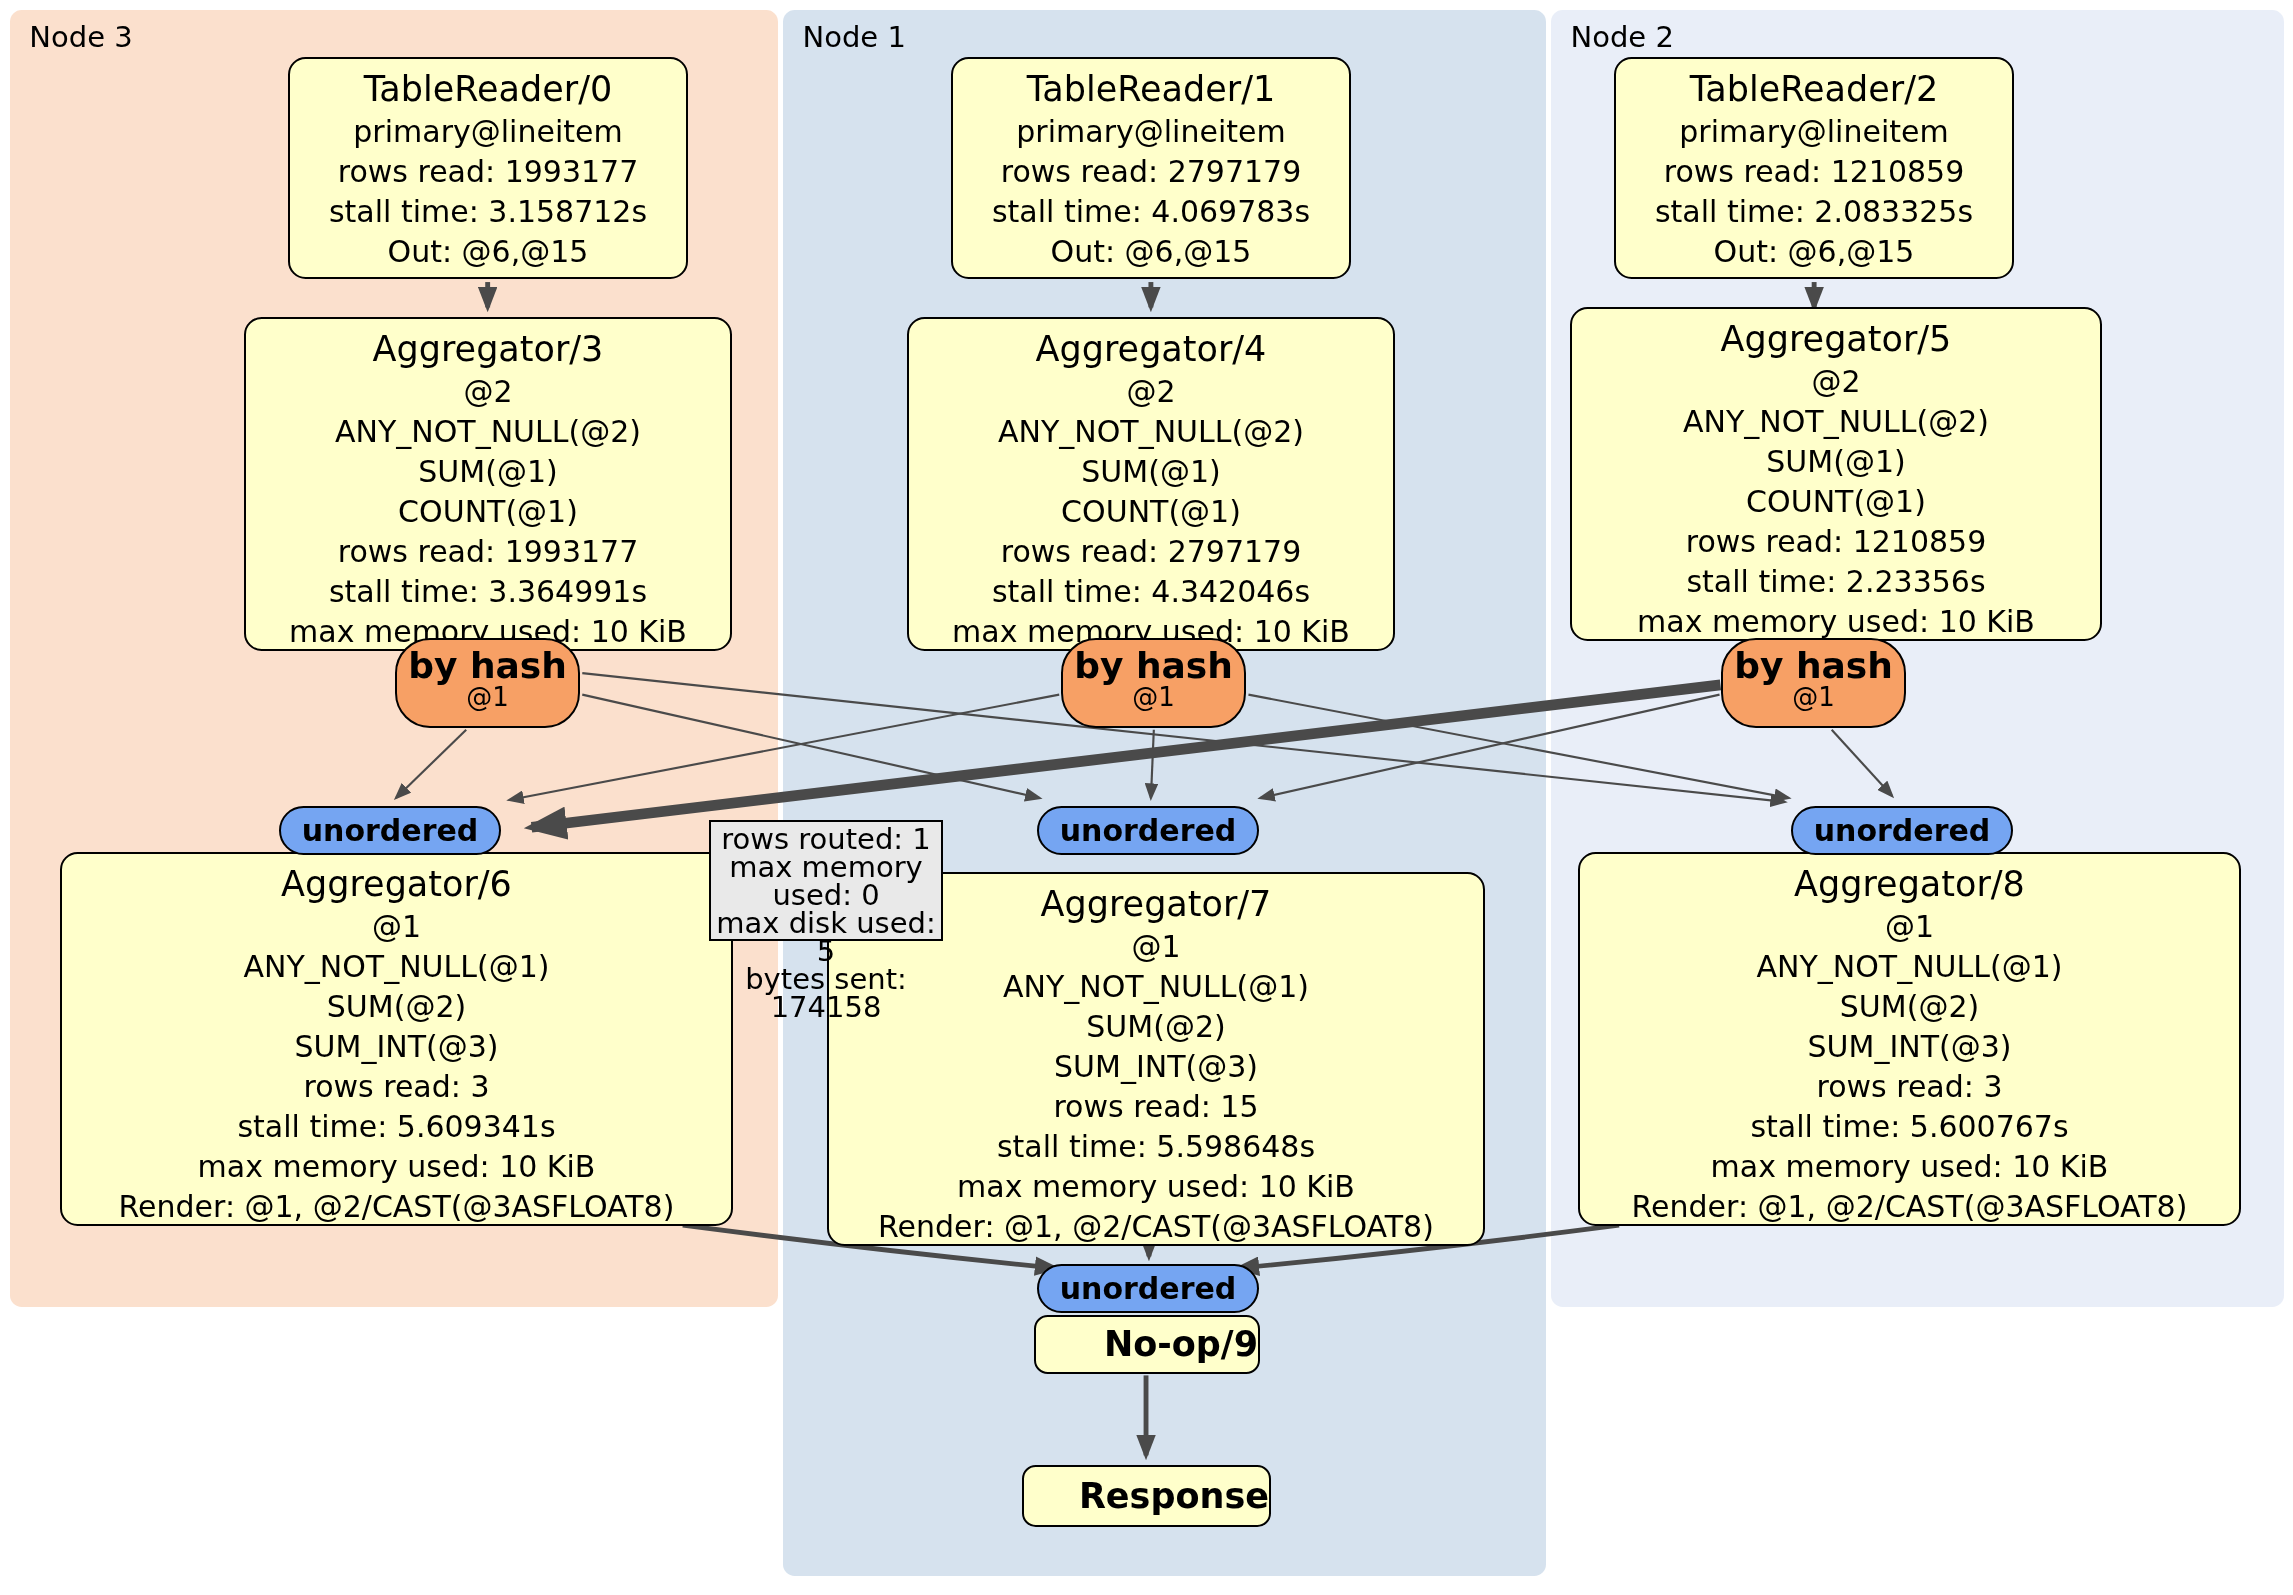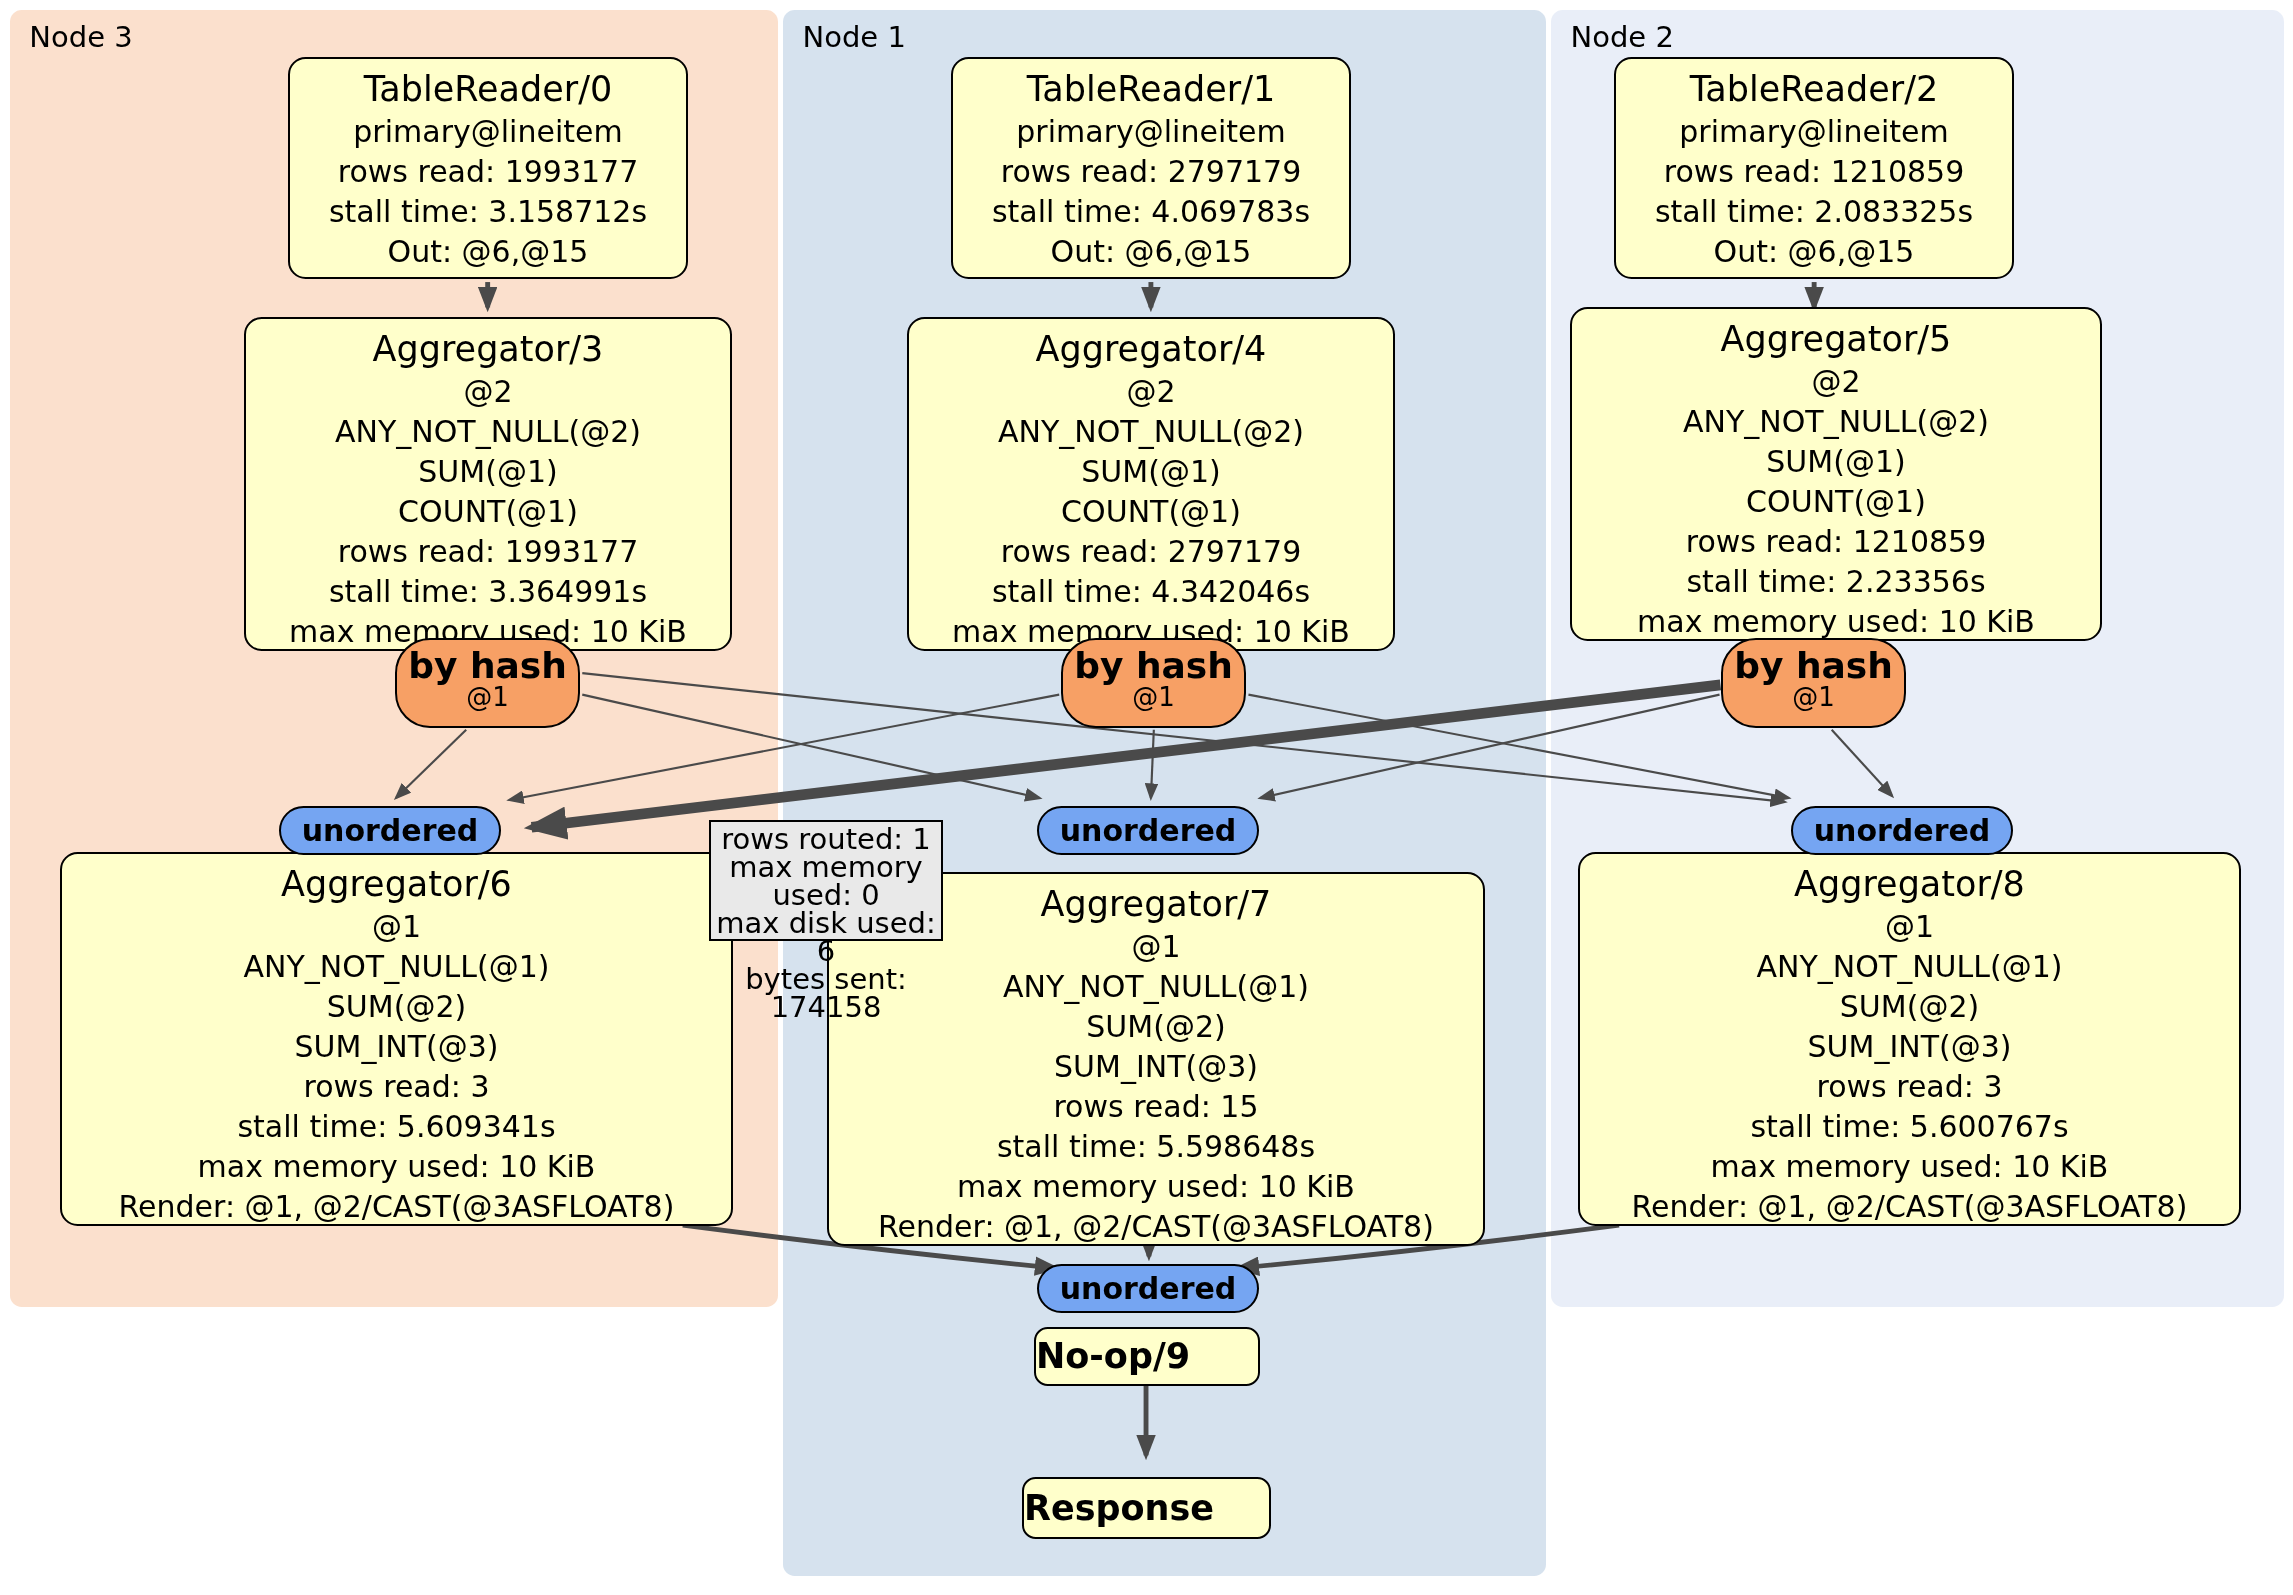--- a/index.html
+++ b/index.html
@@ -21,22 +21,22 @@
   svg.edges .e-lg{stroke-width:11px;stroke:var(--edge_thick,#3f3f3f);}
   svg.edges marker path{fill:var(--edge,#4a4a4a);stroke:none;}
   .pbox{
     position:absolute;z-index:2;background:var(--box_bg,#ffffcb);
     border:2.4px solid #000;border-radius:17.6px;text-align:center;
     box-sizing:border-box;padding-top:7.8px;
   }
   .pbox .t{font-weight:normal;font-size:35px;line-height:45px;}
   .pbox .l{font-size:30px;line-height:40px;}
   .term{position:absolute;z-index:2;background:var(--box_bg,#ffffcb);
-    border:2.4px solid #000;border-radius:13.7px;text-align:left;
-    box-sizing:border-box;font-weight:bold;font-size:35px;margin-top:12px;}
+    border:2.4px solid #000;border-radius:13.7px;text-align:right;
+    box-sizing:border-box;font-weight:bold;font-size:35px;}
   .pill-hash{
     position:absolute;z-index:3;background:var(--router_bg,#f7a065);
     border:2.4px solid #000;border-radius:35px;text-align:center;
     box-sizing:border-box;padding-top:7.8px;
   }
   .pill-hash .t{font-weight:bold;font-size:36px;line-height:35px;}
   .pill-hash .d{font-size:26px;line-height:29px;}
   .pill-sync{
     position:absolute;z-index:3;background:var(--sync_bg,#75a5f2);
     border:2.4px solid #000;border-radius:27px;text-align:center;
@@ -201,21 +201,21 @@
     <div class="l">SUM_INT(@3)</div>
     <div class="l">rows read: 3</div>
     <div class="l">stall time: 5.600767s</div>
     <div class="l">max memory used: 10 KiB</div>
     <div class="l">Render: @1, @2/CAST(@3ASFLOAT8)</div>
   </div>
 
   <div class="tooltip" style="left:709px;top:820px;width:234px;height:121px">
     <div>rows routed: 1</div>
     <div>max memory used: 0</div>
-    <div>max disk used: 6</div>
+    <div>max disk used: 5</div>
     <div>bytes sent: 174158</div>
   </div>
 
   <div class="pill-sync" style="left:1037px;top:1264px;width:222px;height:49px;line-height:45px">
     <span>unordered</span>
   </div>
   <div class="term" style="left:1034px;top:1315px;width:226px;height:59px;line-height:55px">
     <span>No-op/9</span>
   </div>
   <div class="term" style="left:1022px;top:1465px;width:249px;height:62px;line-height:59px">

